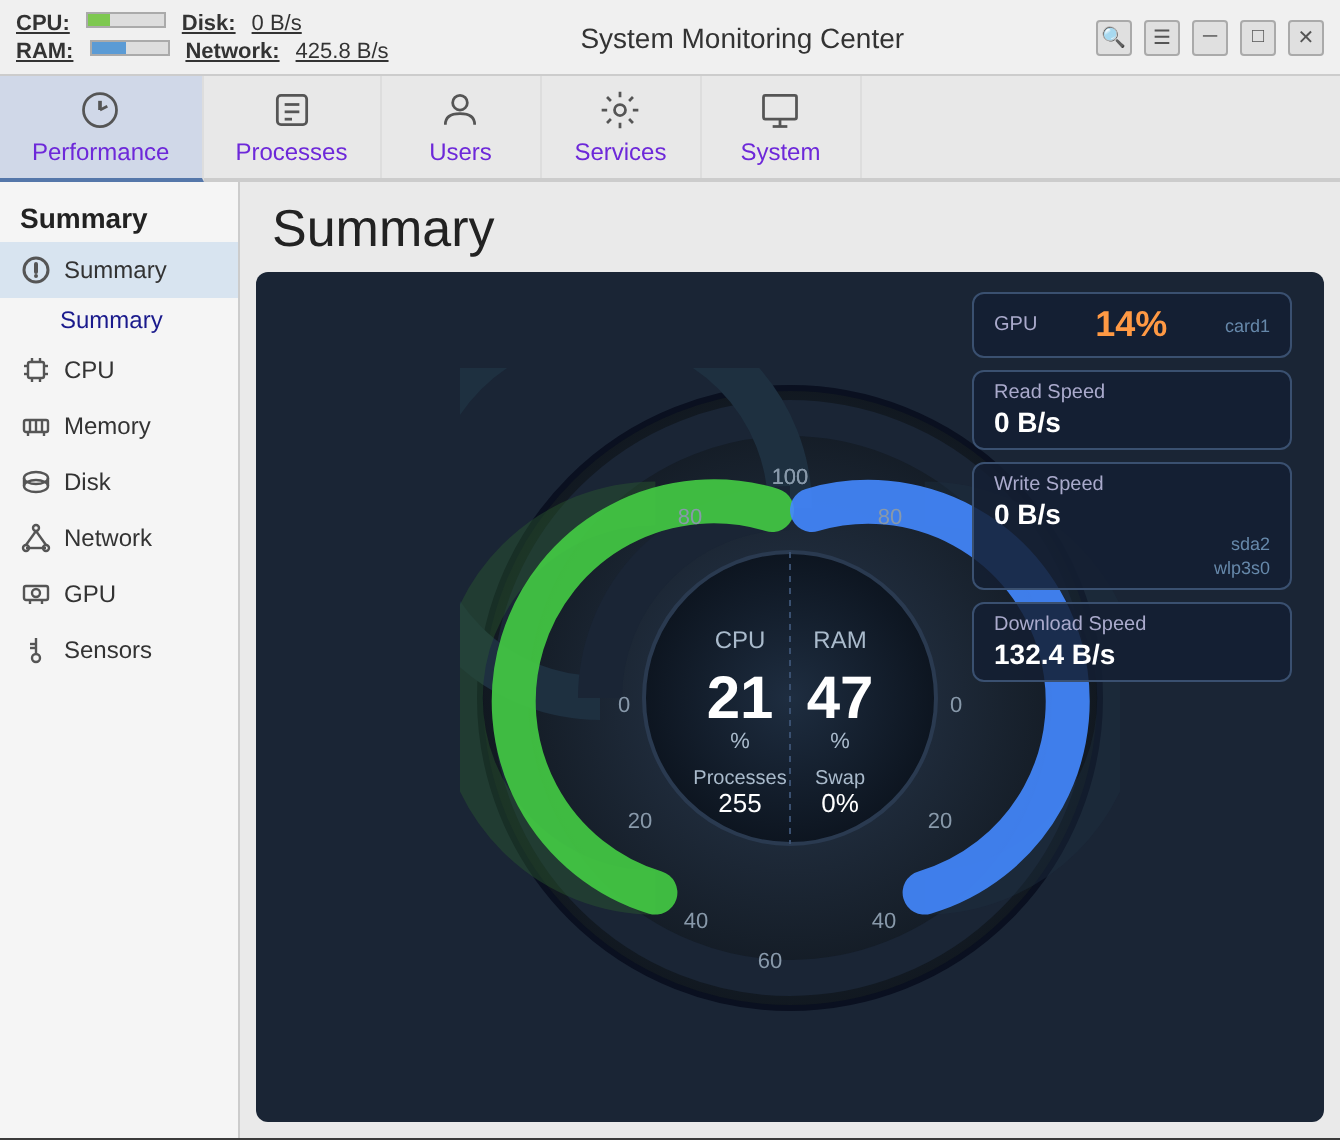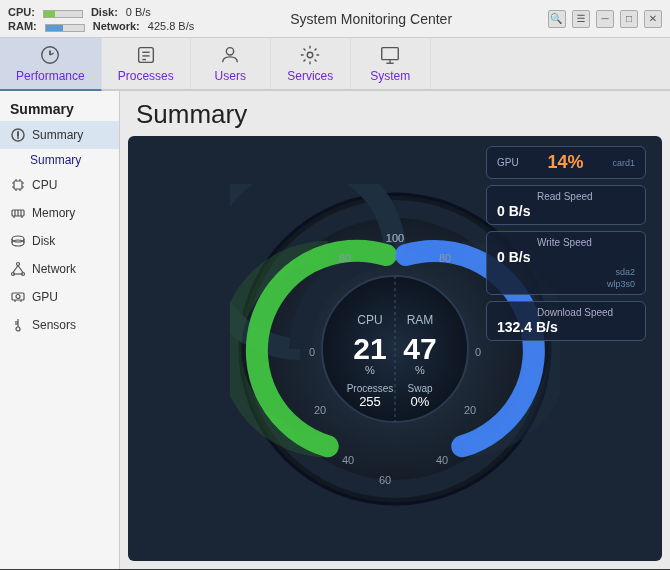--- a/index.html
+++ b/index.html
@@ -23,22 +23,23 @@
     }
     .title-bar-left {
       display: flex;
       flex-direction: column;
       font-size: 11px;
       color: #333;
       gap: 2px;
     }
     .title-bar-left .row {
       display: flex;
-      align-items: flex-end;
+      align-items: flex-start;
       gap: 8px;
+      text-decoration: underline;
     }
     .cpu-bar, .ram-bar {
       width: 40px;
       height: 8px;
       background: #ddd;
       border: 1px solid #aaa;
       display: inline-block;
     }
     .cpu-fill {
       width: 30%;
@@ -196,21 +197,20 @@
       border-radius: 6px;
       padding: 5px 10px;
       color: #fff;
     }
     .info-card-header {
       font-size: 10px;
       color: #aac;
       display: flex;
       justify-content: space-between;
       margin-bottom: 1px;
-      margin-left: 40px;
     }
     .info-card-value {
       font-size: 14px;
       font-weight: bold;
       color: #fff;
     }
     .info-card-sub {
       font-size: 9px;
       color: #6688aa;
       text-align: right;

